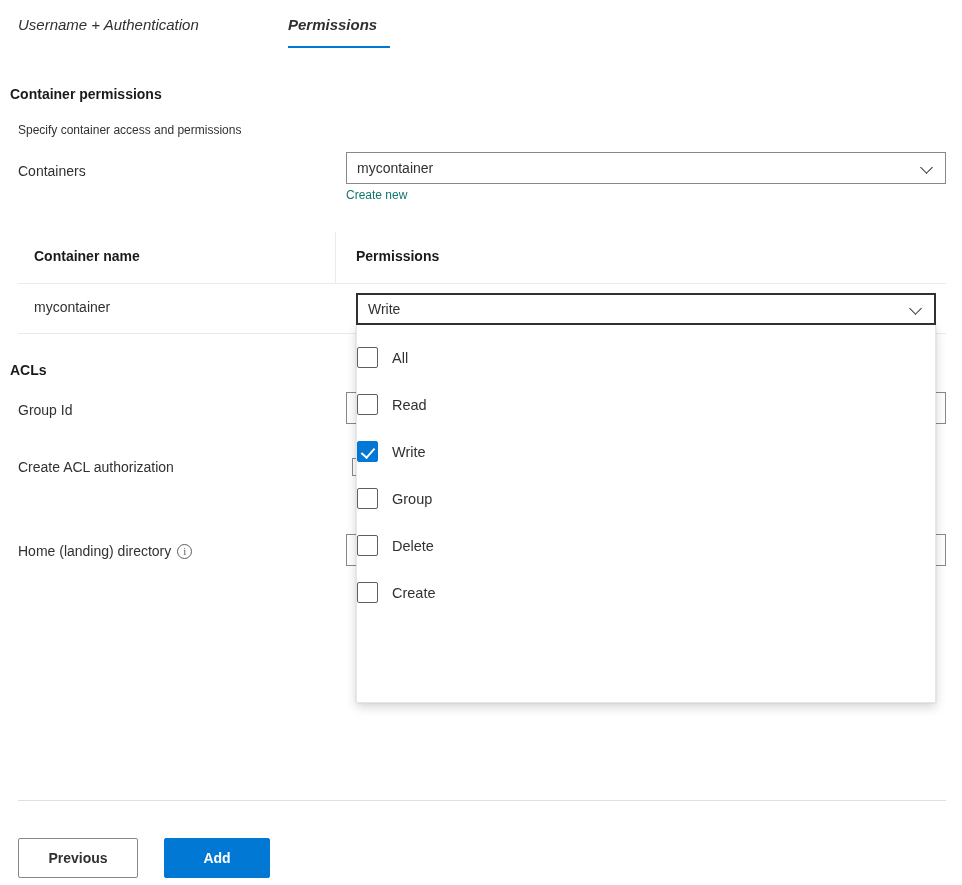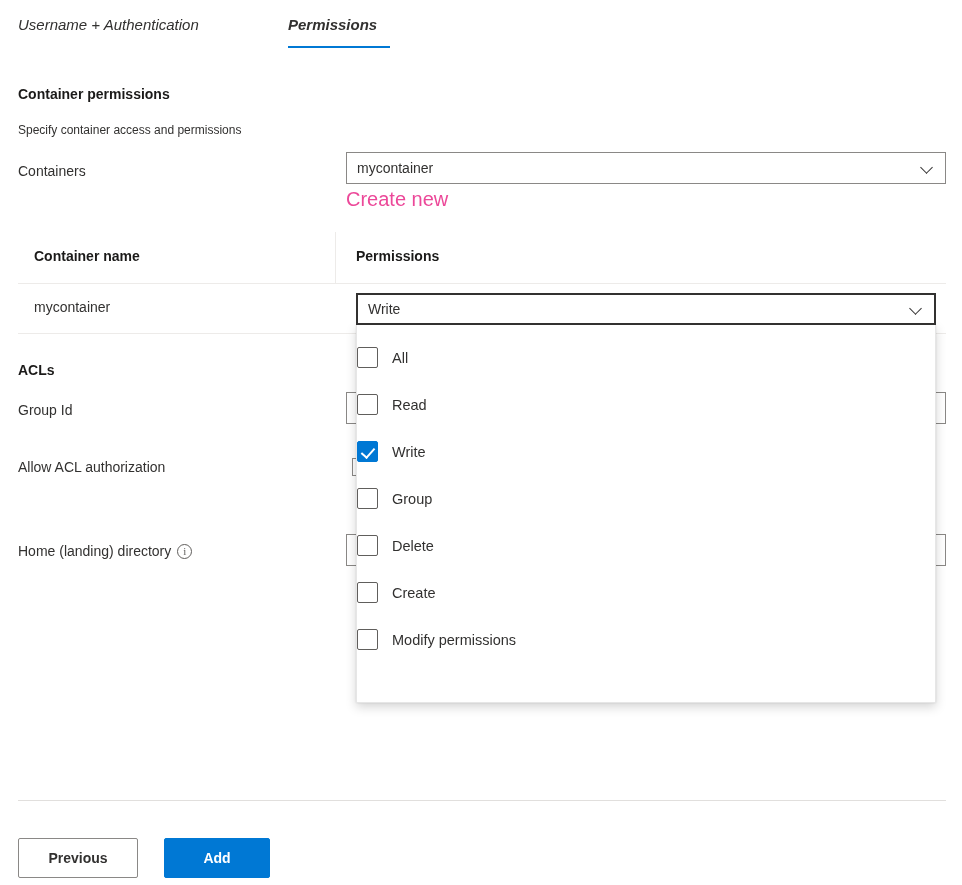--- a/index.html
+++ b/index.html
@@ -42,21 +42,21 @@
     left: 288px;
     top: 46px;
     width: 102px;
     height: 2px;
     background: #0078d4;
   }
 
   
   .sect-title {
     position: absolute;
-    left: 18px;
+    left: 10px;
     font-size: 14px;
     font-weight: bold;
     color: #1b1a19;
     white-space: nowrap;
   }
   .static-text {
     position: absolute;
     left: 18px;
     font-size: 12px;
     color: #323130;
@@ -128,22 +128,22 @@
 
   .textinput {
     position: absolute;
     border: 1px solid #8a8886;
     background: #ffffff;
     height: 32px;
   }
 
   .link {
     position: absolute;
-    font-size: 20px;
-    color: #ec4899;
+    font-size: 12px;
+    color: #0f766e;
     cursor: pointer;
     white-space: nowrap;
   }
 
   
   .tbl-head-line {
     position: absolute;
     left: 18px;
     top: 283px;
     width: 928px;
@@ -330,21 +330,21 @@
 <div class="tbl-row-line"></div>
 
 <div class="sect-title" style="top:362px;">ACLs</div>
 
 <div class="field-label" style="top:402px;">
   <span>Group Id</span>
 </div>
 <div class="textinput" style="left:346px; top:392px; width:600px;"></div>
 
 <div class="field-label" style="top:459px;">
-  <span>Allow ACL authorization</span>
+  <span>Create ACL authorization</span>
 </div>
 <div class="smallbox" style="left:352px; top:458px;"></div>
 
 <div class="field-label" style="top:543px;">
   <span>Home (landing) directory</span>
   <span class="info-icon"></span>
 </div>
 <div class="textinput" style="left:346px; top:534px; width:600px;"></div>
 
 <div class="perm-combo">
@@ -370,21 +370,17 @@
       <span class="olabel">Group</span>
     </div>
     <div class="opt">
       <span class="cbox"></span>
       <span class="olabel">Delete</span>
     </div>
     <div class="opt">
       <span class="cbox"></span>
       <span class="olabel">Create</span>
     </div>
-    <div class="opt">
-      <span class="cbox"></span>
-      <span class="olabel">Modify permissions</span>
-    </div>
   </div>
 
 <div class="footer-sep"></div>
 <div class="btn btn-secondary">Previous</div>
 <div class="btn btn-primary">Add</div>
 
 </body></html>

